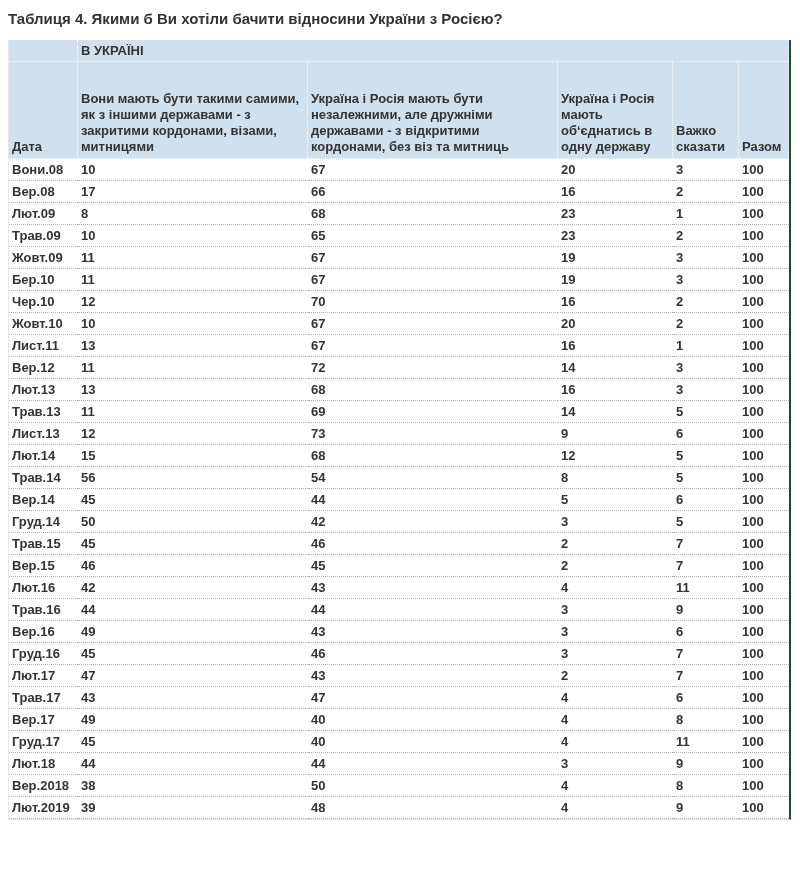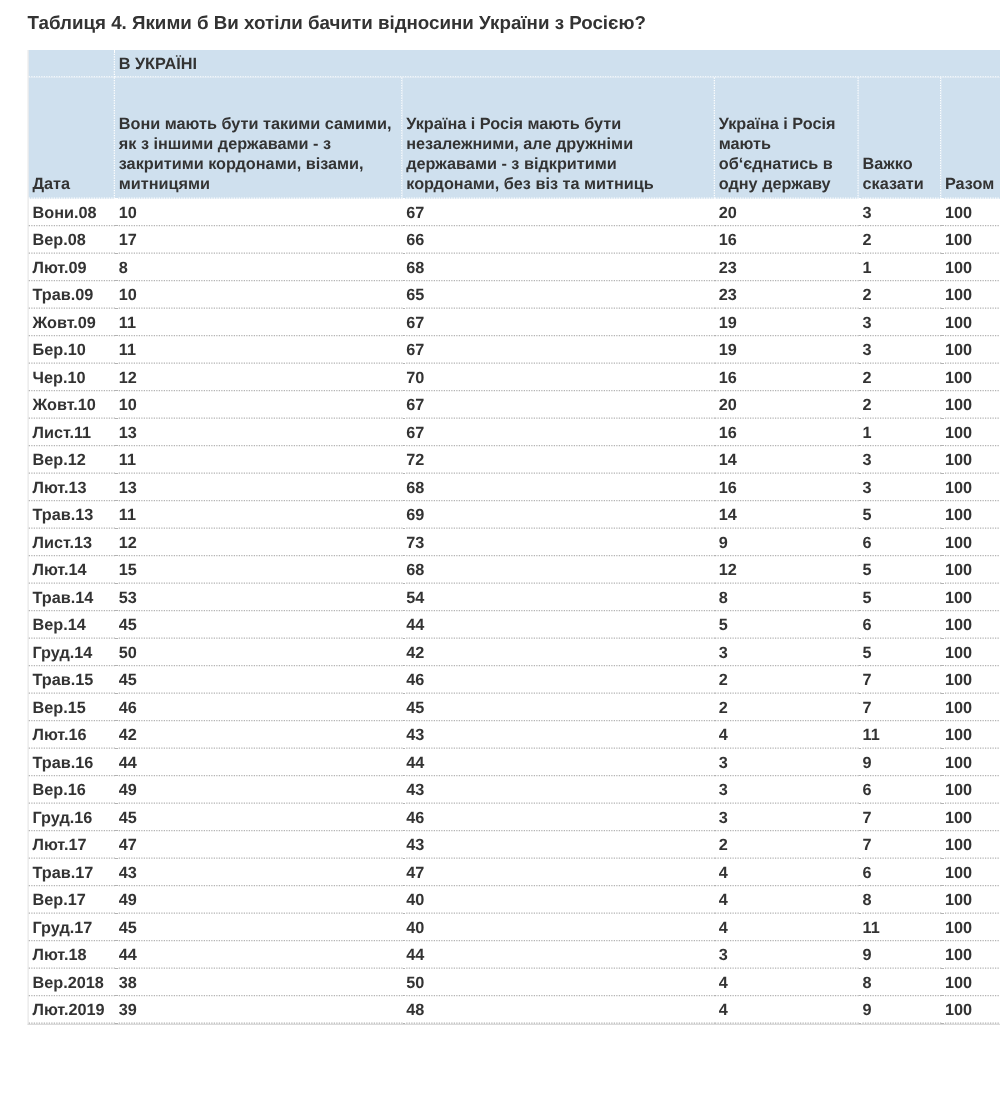--- a/index.html
+++ b/index.html
@@ -5,40 +5,40 @@
   html, body {
     margin: 0;
     padding: 0;
     background: #ffffff;
     font-family: "Liberation Sans", "DejaVu Sans", sans-serif;
   }
   .page {
     width: 800px;
     height: 896px;
     box-sizing: border-box;
-    padding: 8px 8px 0 22px;
+    padding: 8px 8px 0 8px;
     overflow: hidden;
   }
   .title {
     font-size: 15px;
     font-weight: 700;
     color: #333333;
     margin: 2px 0 12px 0;
     line-height: 18px;
   }
   table.data-table {
     border-collapse: separate;
     border-spacing: 0;
     table-layout: fixed;
     width: 782px;
     font-size: 13px;
     font-weight: 700;
     color: #333333;
     border-left: 1px solid #e7e7e7;
-    border-right: 5px solid #14532d;
+    border-right: 2px solid #14532d;
     border-bottom: 1px solid #dadada;
   }
   table.data-table col.c1 { width: 69px; }
   table.data-table col.c2 { width: 230px; }
   table.data-table col.c3 { width: 250px; }
   table.data-table col.c4 { width: 115px; }
   table.data-table col.c5 { width: 66px; }
   table.data-table col.c6 { width: 50px; }
   thead th {
     background: #cfe0ee;
@@ -209,21 +209,21 @@
         <tr>
           <td>Лют.14</td>
           <td>15</td>
           <td>68</td>
           <td>12</td>
           <td>5</td>
           <td>100</td>
         </tr>
         <tr>
           <td>Трав.14</td>
-          <td>53</td>
+          <td>56</td>
           <td>54</td>
           <td>8</td>
           <td>5</td>
           <td>100</td>
         </tr>
         <tr>
           <td>Вер.14</td>
           <td>45</td>
           <td>44</td>
           <td>5</td>

